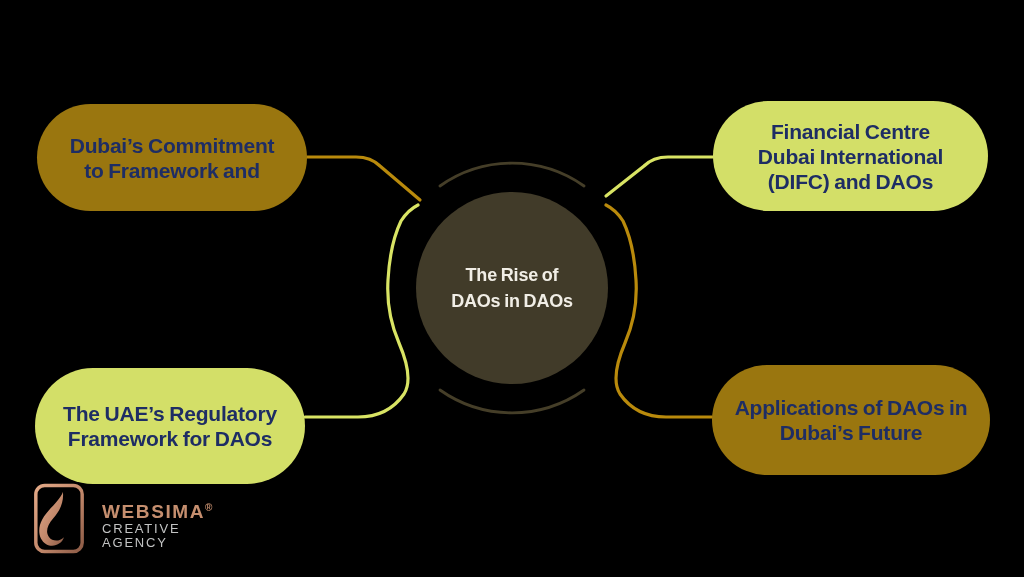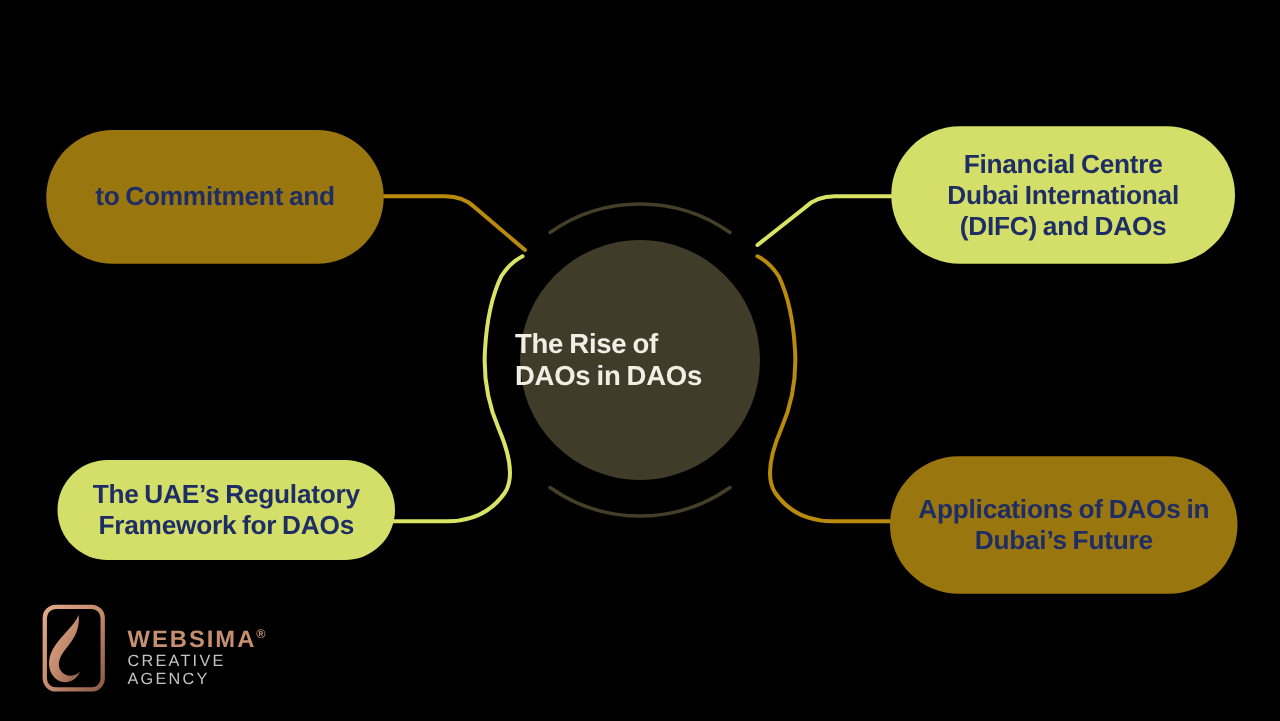--- a/index.html
+++ b/index.html
@@ -22,27 +22,27 @@
   .pill{
     position:absolute;display:flex;flex-direction:column;justify-content:center;
     align-items:center;text-align:center;border-radius:60px;
     font-weight:bold;font-size:21px;line-height:25px;color:var(--navy);
     letter-spacing:-0.2px;word-spacing:-1px;
   }
   .pill.gold{background:var(--gold);}
   .pill.green{background:var(--green);}
   .pill-tl{left:37px;top:104px;width:270px;height:107px;}
   .pill-tr{left:713px;top:101px;width:275px;height:110px;}
-  .pill-bl{left:46px;top:368px;width:270px;height:80px;}
+  .pill-bl{left:35px;top:368px;width:270px;height:116px;}
   .pill-br{left:712px;top:365px;width:278px;height:110px;}
   .pill span{display:block;}
   .center-label{
     position:absolute;left:512px;top:288px;transform:translate(-50%,-50%);
-    width:200px;color:var(--circle_text);
-    font-weight:bold;font-size:22px;line-height:26px;letter-spacing:-0.2px;word-spacing:-1px;
+    width:200px;text-align:center;color:var(--circle_text);
+    font-weight:bold;font-size:18px;line-height:26px;letter-spacing:-0.2px;word-spacing:-1px;
   }
   .center-label span{display:block;}
   .logo{position:absolute;left:33px;top:483px;display:flex;align-items:center;gap:17px;}
   .logo-mark{width:52px;height:71px;display:block;}
   .logo-text{display:flex;flex-direction:column;justify-content:center;}
   .brand{
     font-size:19px;font-weight:bold;color:var(--copper);
     letter-spacing:1.6px;line-height:20px;white-space:nowrap;margin-top:11px;
   }
   .brand sup{font-size:10px;letter-spacing:0;}
@@ -69,21 +69,22 @@
 
     <circle class="hub" cx="512" cy="288" r="96"></circle>
   </svg>
 
   <div class="center-label">
     <span>The Rise of</span>
     <span>DAOs in DAOs</span>
   </div>
 
   <div class="pill gold pill-tl">
-    <span>to Commitment and</span>
+    <span>Dubai’s Commitment</span>
+    <span>to Framework and</span>
   </div>
 
   <div class="pill green pill-tr">
     <span>Financial Centre</span>
     <span>Dubai International</span>
     <span>(DIFC) and DAOs</span>
   </div>
 
   <div class="pill green pill-bl">
     <span>The UAE’s Regulatory</span>

